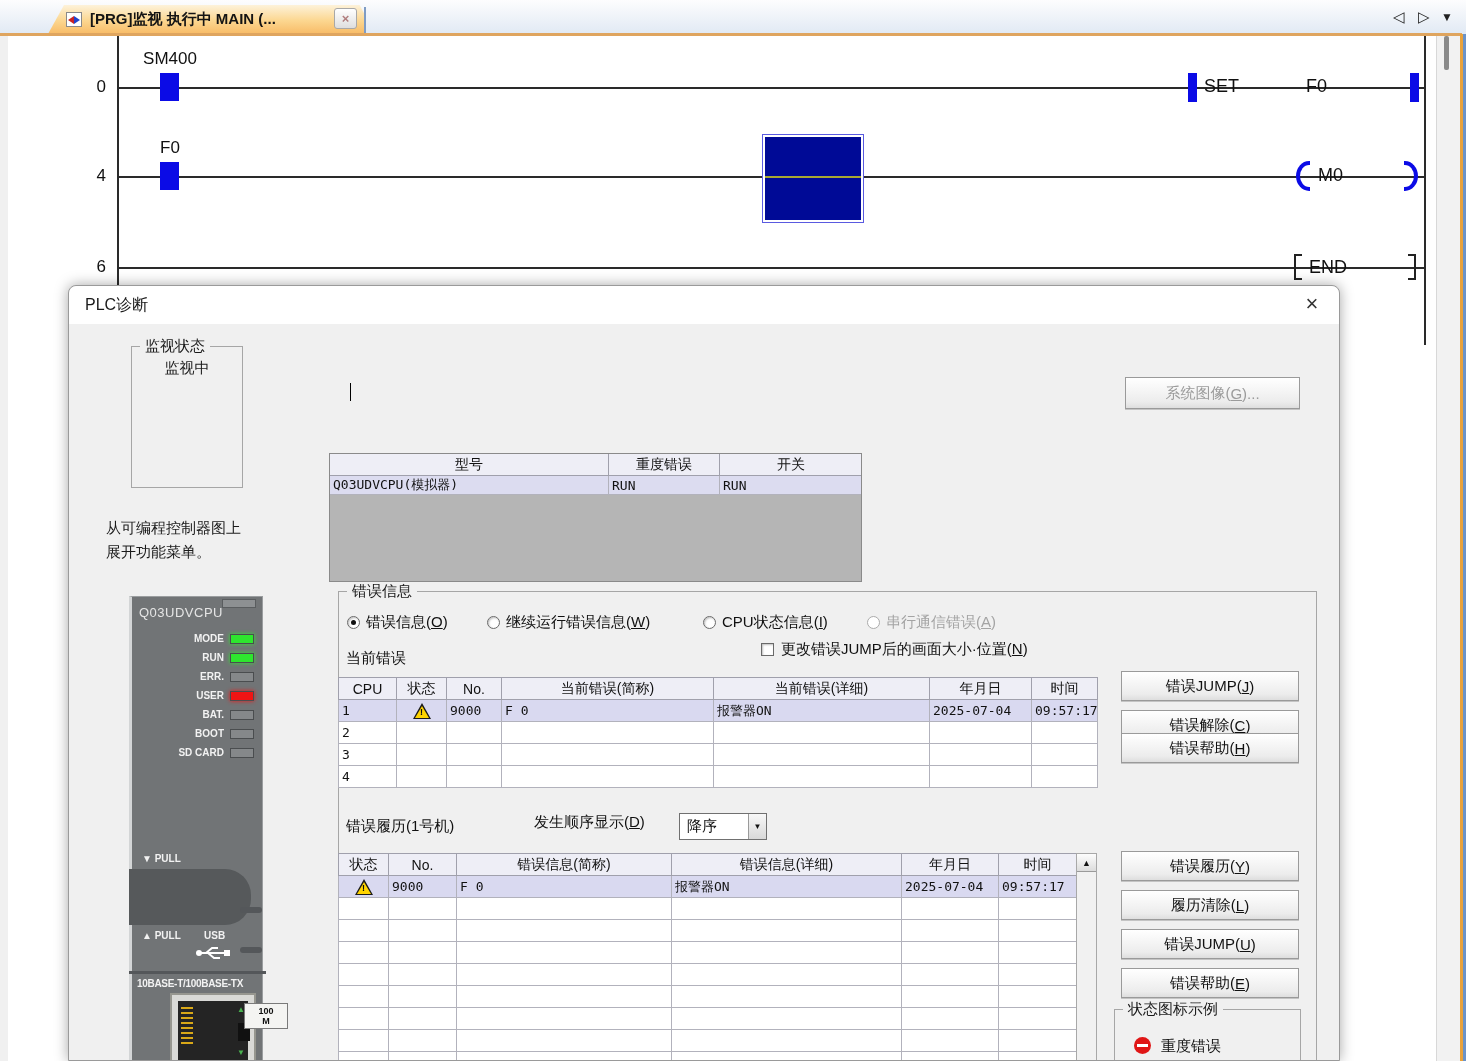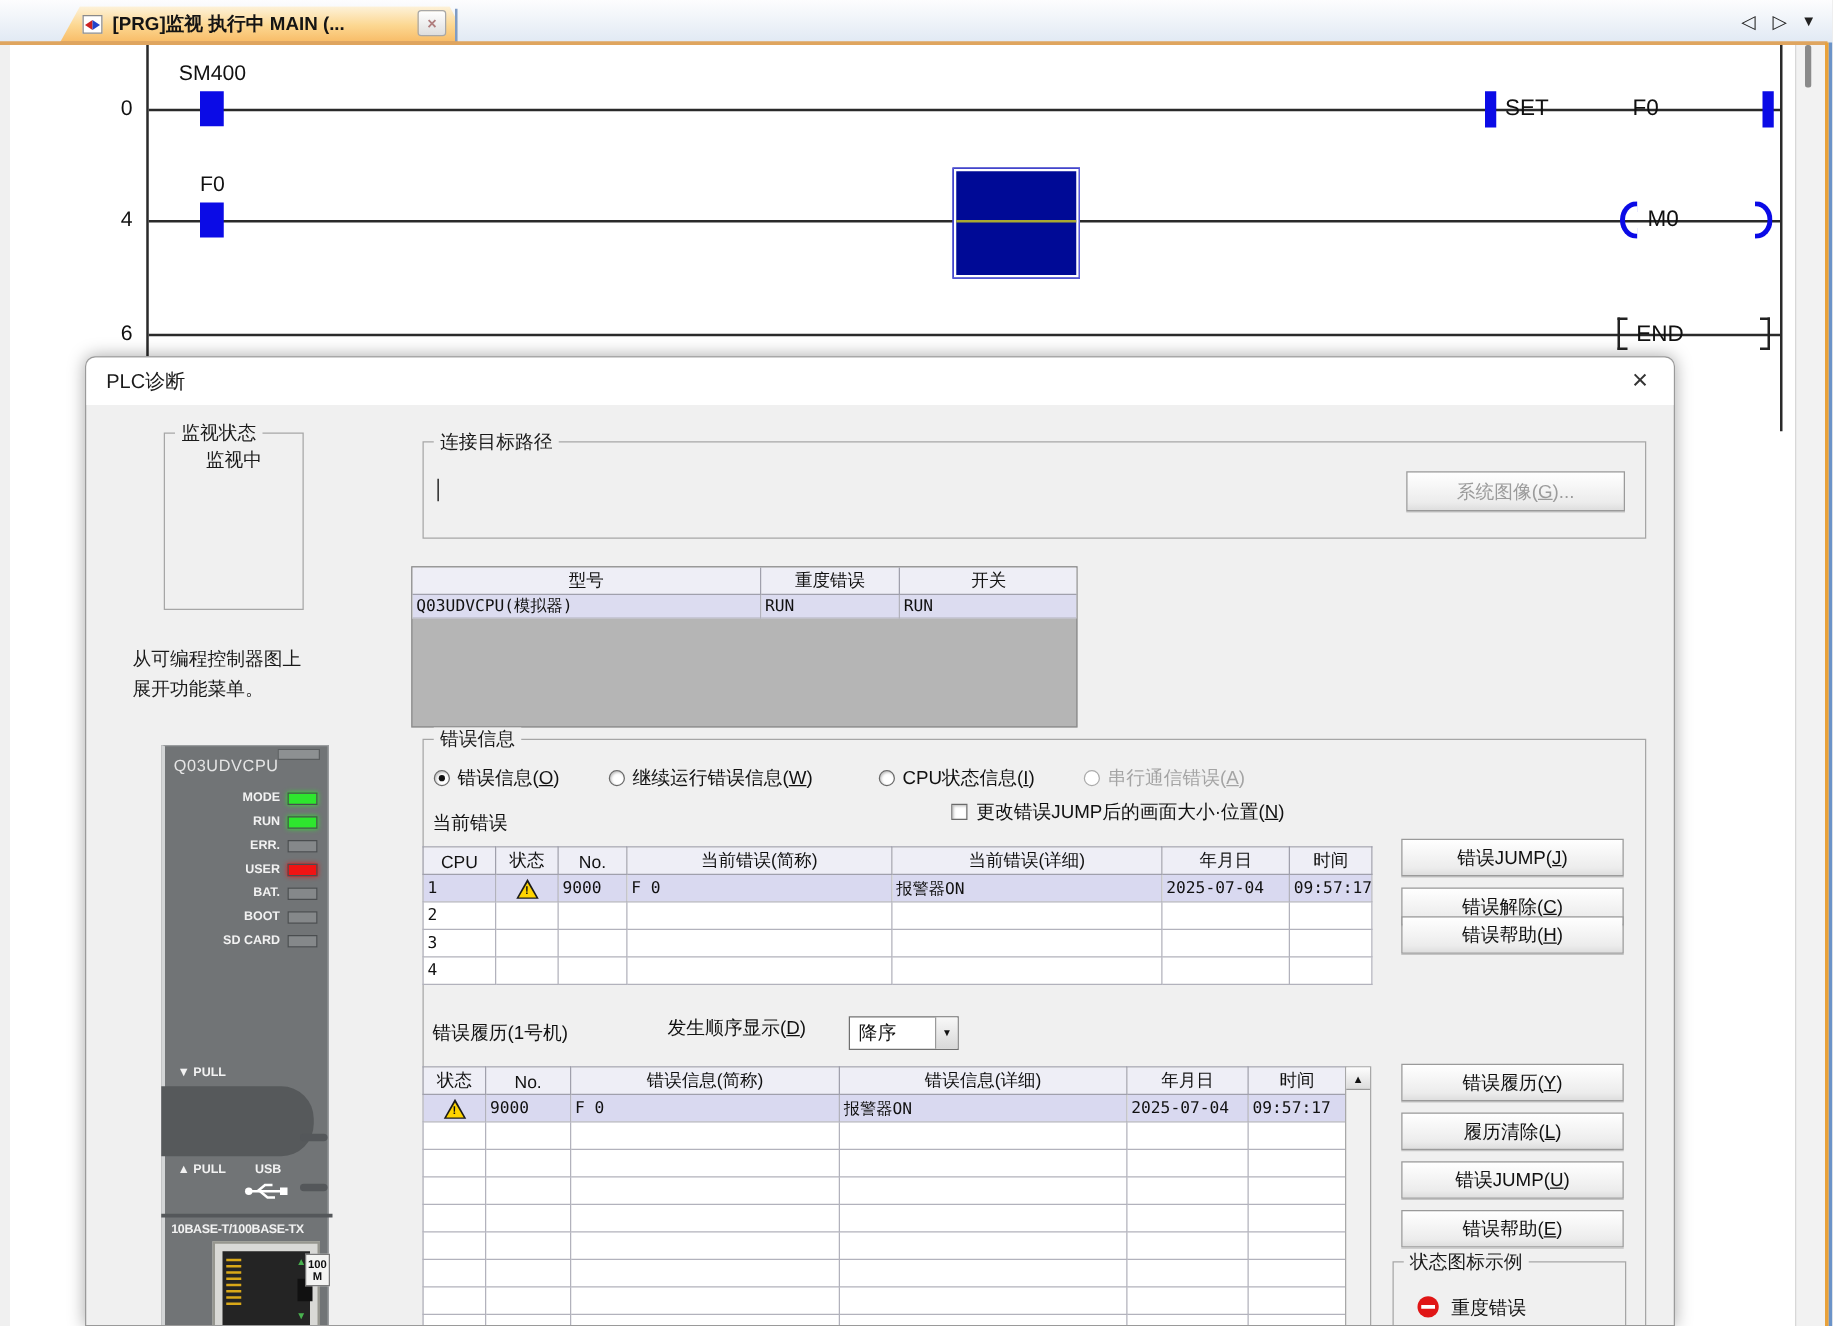--- a/index.html
+++ b/index.html
@@ -153,21 +153,21 @@
   #battery-cover { position:absolute; left:-3px; top:272px; width:122px; height:56px; background:#56595b;
                    border-radius:0 26px 26px 0; }
   .cpu-slot { position:absolute; left:108px; width:22px; height:6px; background:#54575a; border-radius:3px; }
   #cpu-divider { position:absolute; left:-3px; top:374px; width:137px; height:3px; background:#54575a; }
   #eth-jack { position:absolute; left:38px; top:396px; width:86px; height:70px; background:#d9d9d6; border:2px solid #96968f; }
   #eth-inner { position:absolute; left:6px; top:6px; right:6px; bottom:0; background:#242424; }
   .eth-pin { position:absolute; left:3px; width:12px; height:2px; background:#d9a818; }
   .eth-arrow { position:absolute; right:3px; font-size:8px; color:#49b24f; }
   #eth-tab { position:absolute; right:-2px; top:22px; width:12px; height:18px; background:#111; }
   .cpu-badge { position:absolute; left:112px; background:#f4f4f2; color:#111; font-size:9px; font-weight:bold;
-               text-align:center; line-height:10px; padding:2px 1px; border:1px solid #7a7a7a; width:20px; }
+               text-align:center; line-height:10px; padding:2px 1px; border:1px solid #7a7a7a; width:44px; }
 </style>
 </head>
 <body>
 
 <div id="screen">
 
   <div id="tabbar">
     <div class="tab">
       <div class="tab-bg"></div>
       <div class="tab-edge"></div>
@@ -246,23 +246,20 @@
         <div class="mi-dot" style="left:70px;"></div>
         <div class="mi-handle"></div>
         <div class="mi-lens"></div>
       </div>
     </div>
     <div id="hint-text">
       <div>从可编程控制器图上</div>
       <div>展开功能菜单。</div>
     </div>
 
-    <div class="group" id="grp-path">
-      <div class="group-label">连接目标路径</div>
-    </div>
     <div id="path-caret"></div>
     <div class="btn disabled" id="btn-sysimg">系统图像(<u>G</u>)...</div>
 
     <div id="model-wrap">
       <table class="tbl">
         <colgroup>
             <col style="width:279px">
             <col style="width:111px">
             <col style="width:143px">
           </colgroup>

